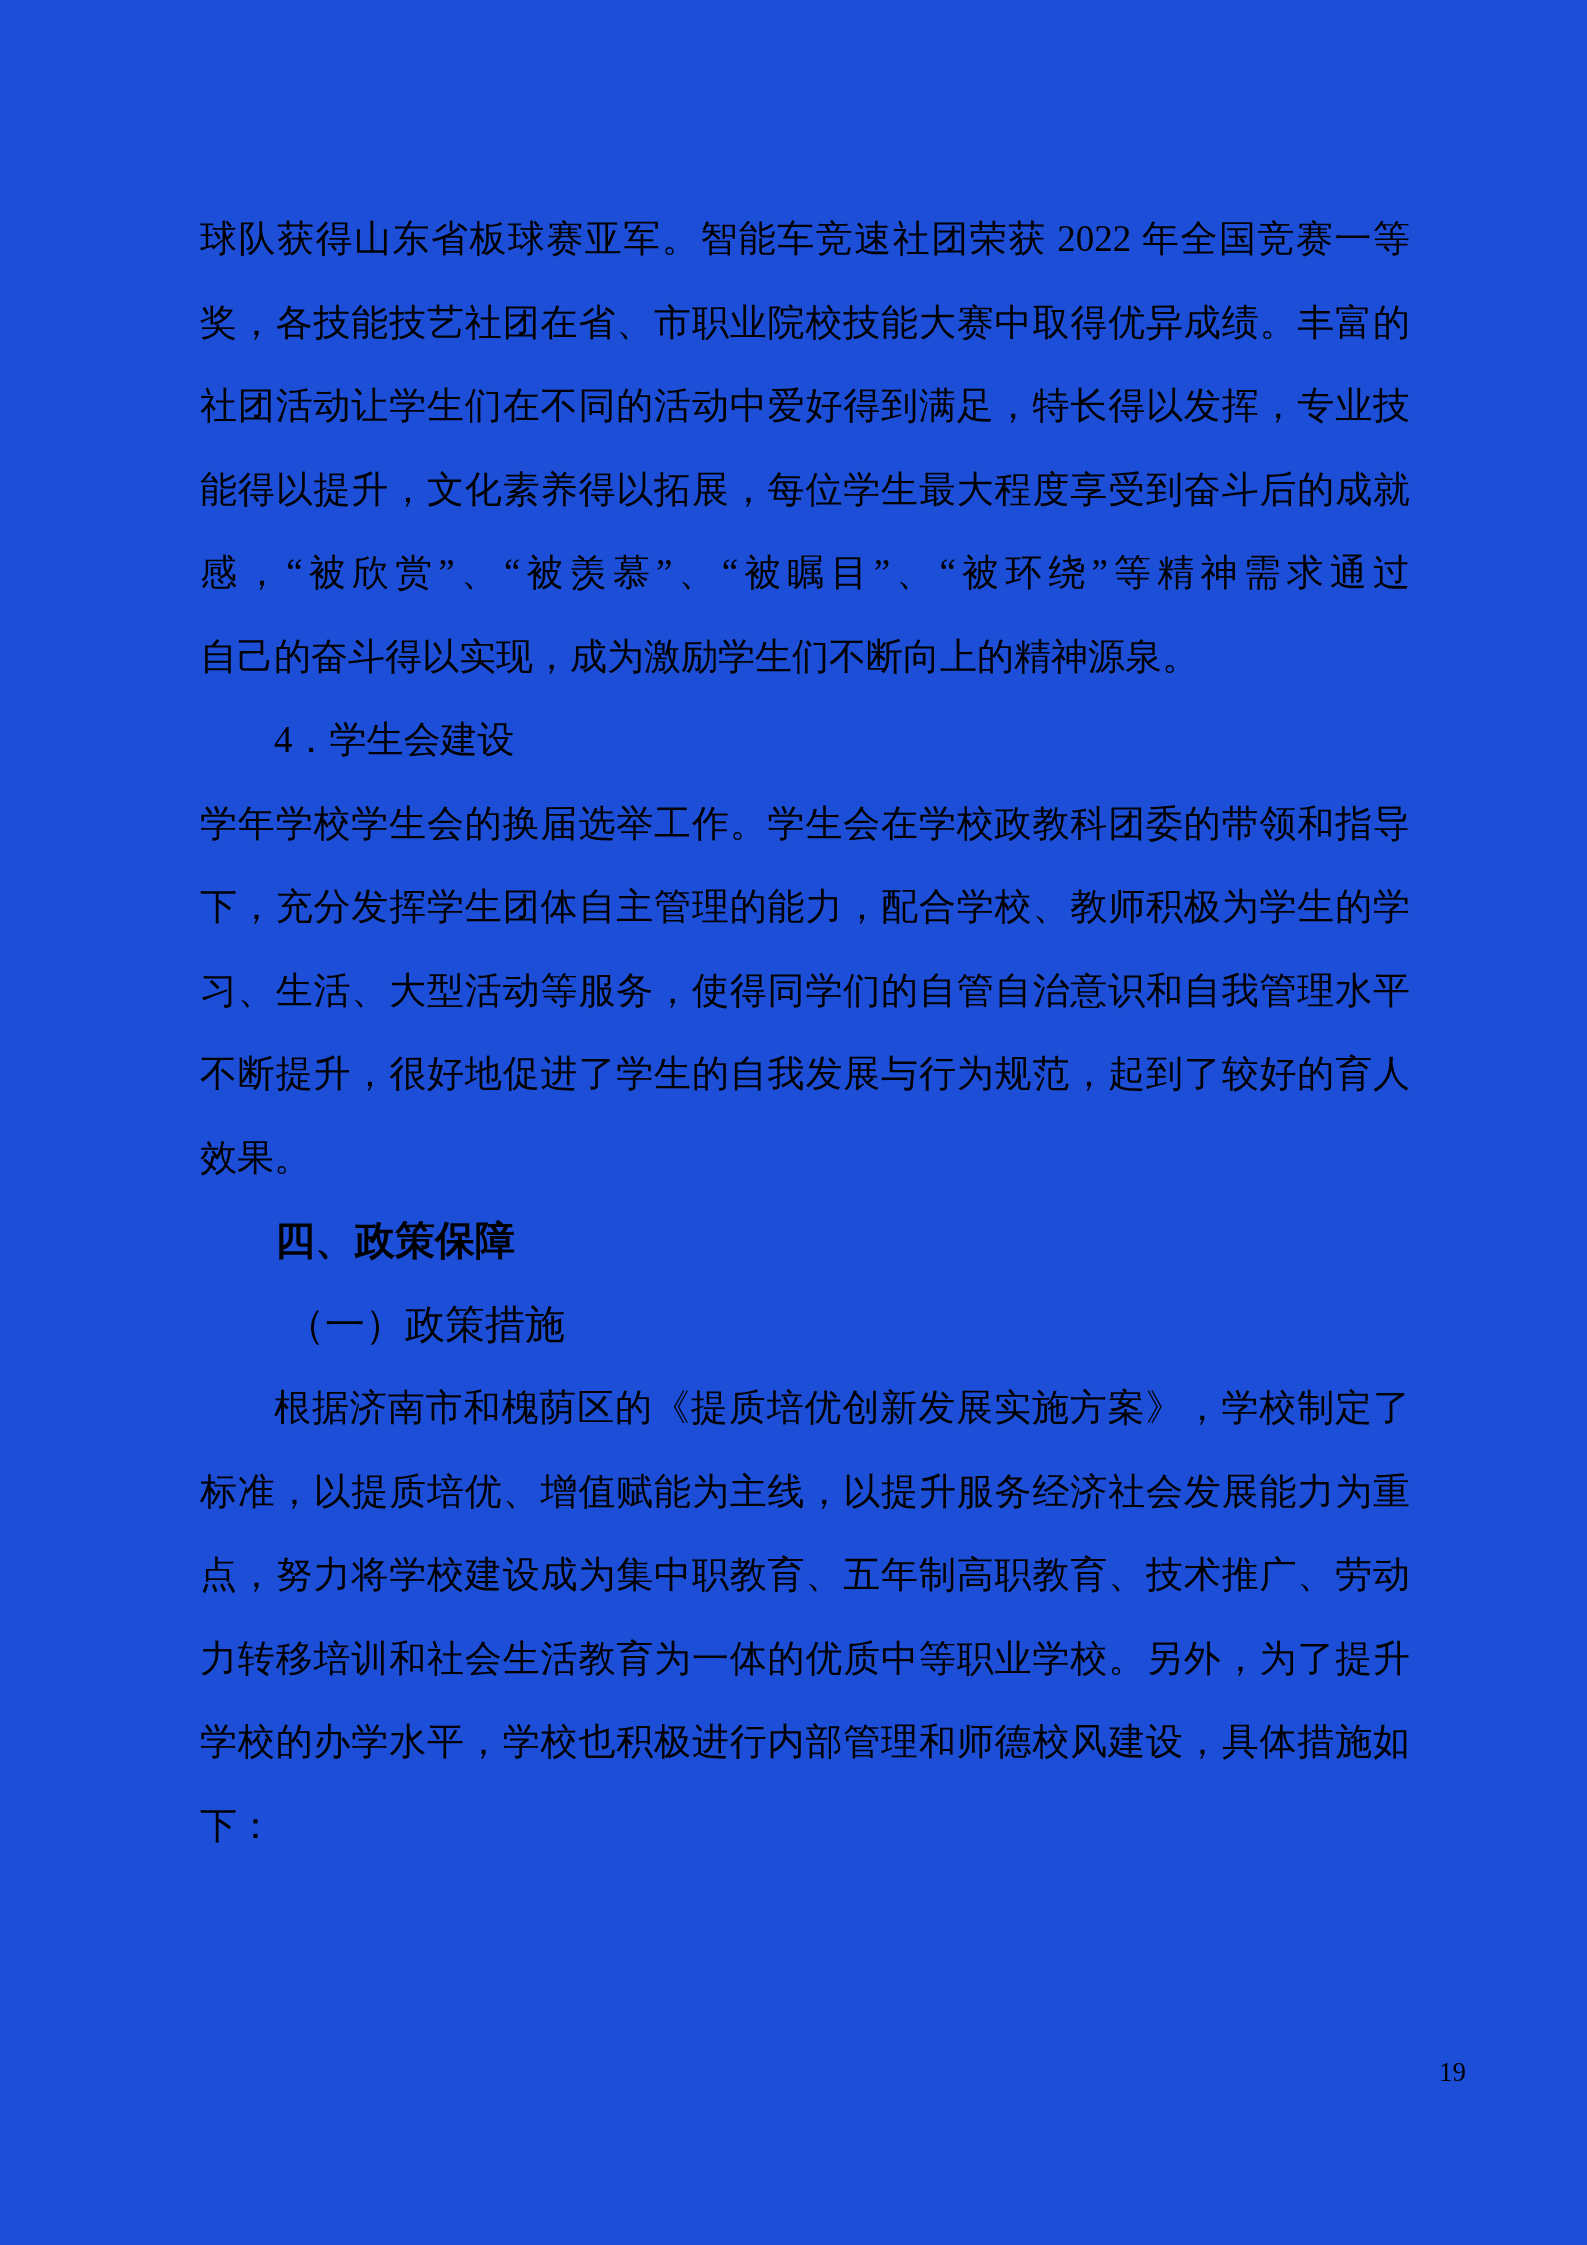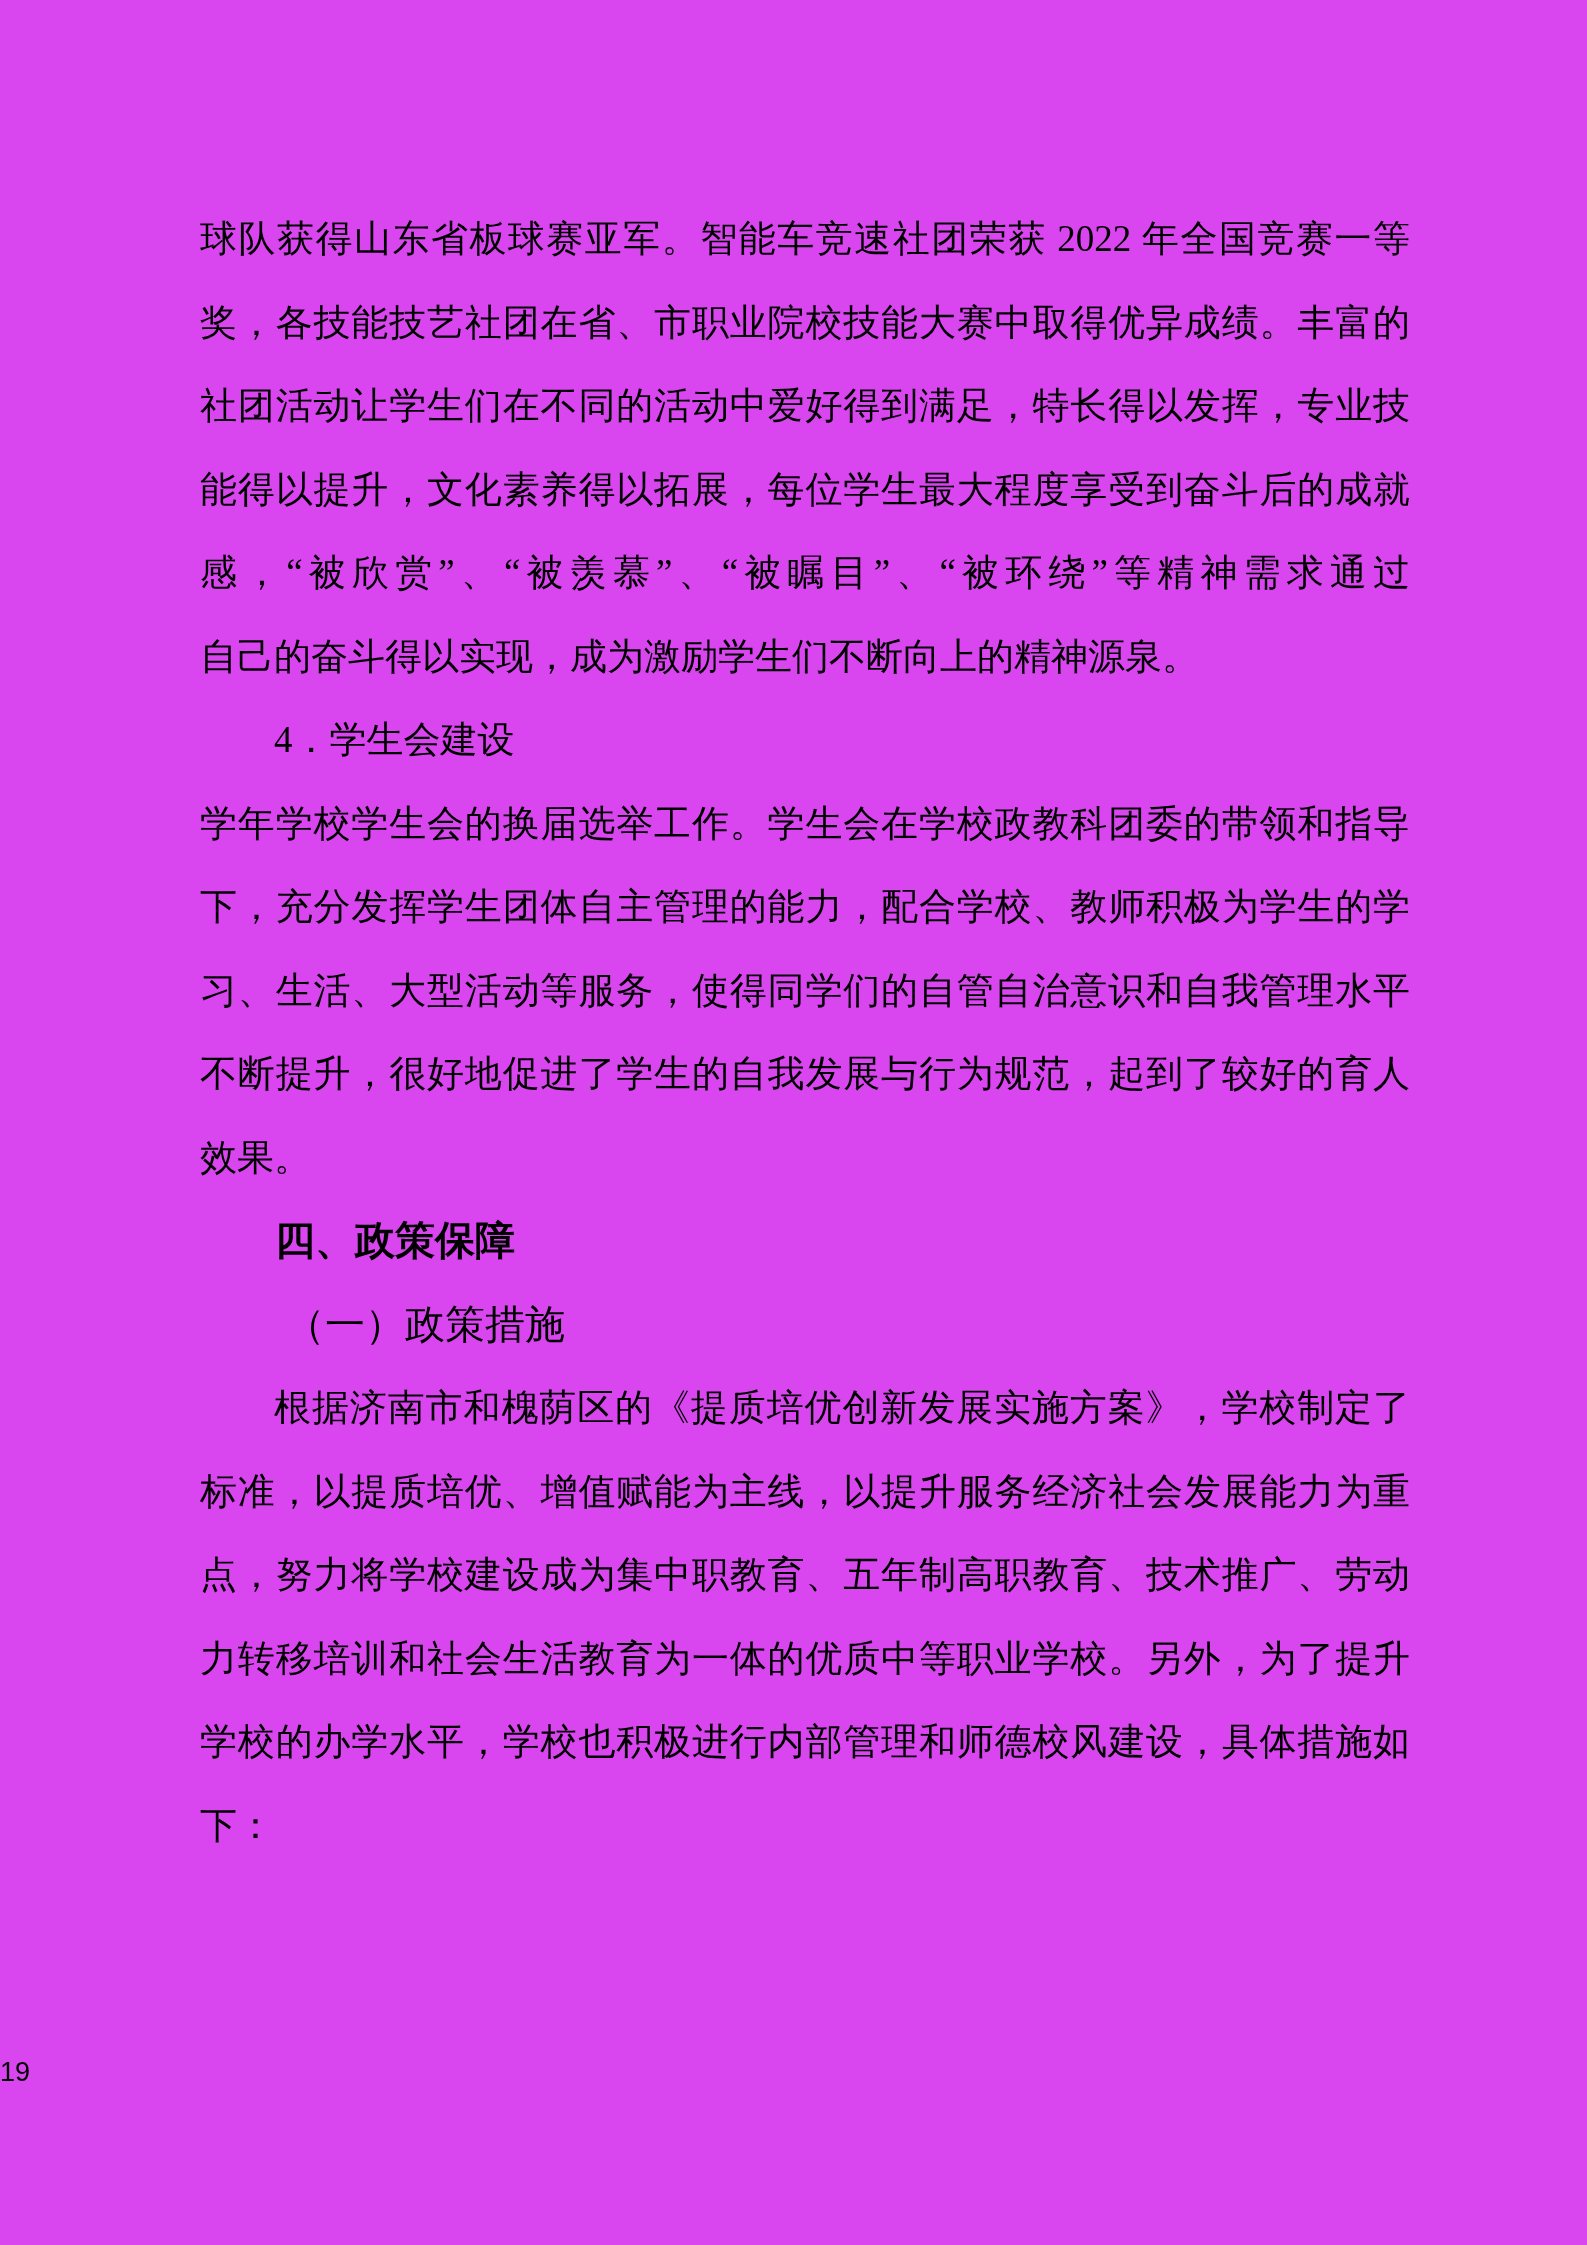--- a/index.html
+++ b/index.html
@@ -4,21 +4,21 @@
 <style>
   html, body {
     margin: 0;
     padding: 0;
     background: #ffffff;
   }
   .page {
     position: relative;
     width: 1587px;
     height: 2245px;
-    background: #d946ef;
+    background: #1d4ed8;
     overflow: hidden;
     font-family: "Liberation Serif", "DejaVu Serif", serif;
     color: #000000;
   }
   .content {
     position: absolute;
     left: 200px;
     top: 197px;
     width: 1210px;
   }
@@ -49,23 +49,23 @@
     font-weight: normal;
     font-family: "Liberation Serif", "DejaVu Serif", serif;
   }
   .footer {
     position: absolute;
     left: 0;
     top: 2030px;
     width: 1466px;
     height: 84px;
     line-height: 84px;
-    text-align: left;
+    text-align: right;
     font-size: 27px;
-    font-family: Liberation Sans, sans-serif;
+    font-family: Liberation Serif, serif;
     color: #000000;
   }
 </style>
 </head>
 <body>
 
 <div class="page">
   <div class="content" id="doc-body">
       <div class="line paragraph fill">球队获得山东省板球赛亚军。智能车竞速社团荣获 2022 年全国竞赛一等</div>
       <div class="line paragraph fill">奖，各技能技艺社团在省、市职业院校技能大赛中取得优异成绩。丰富的</div>

